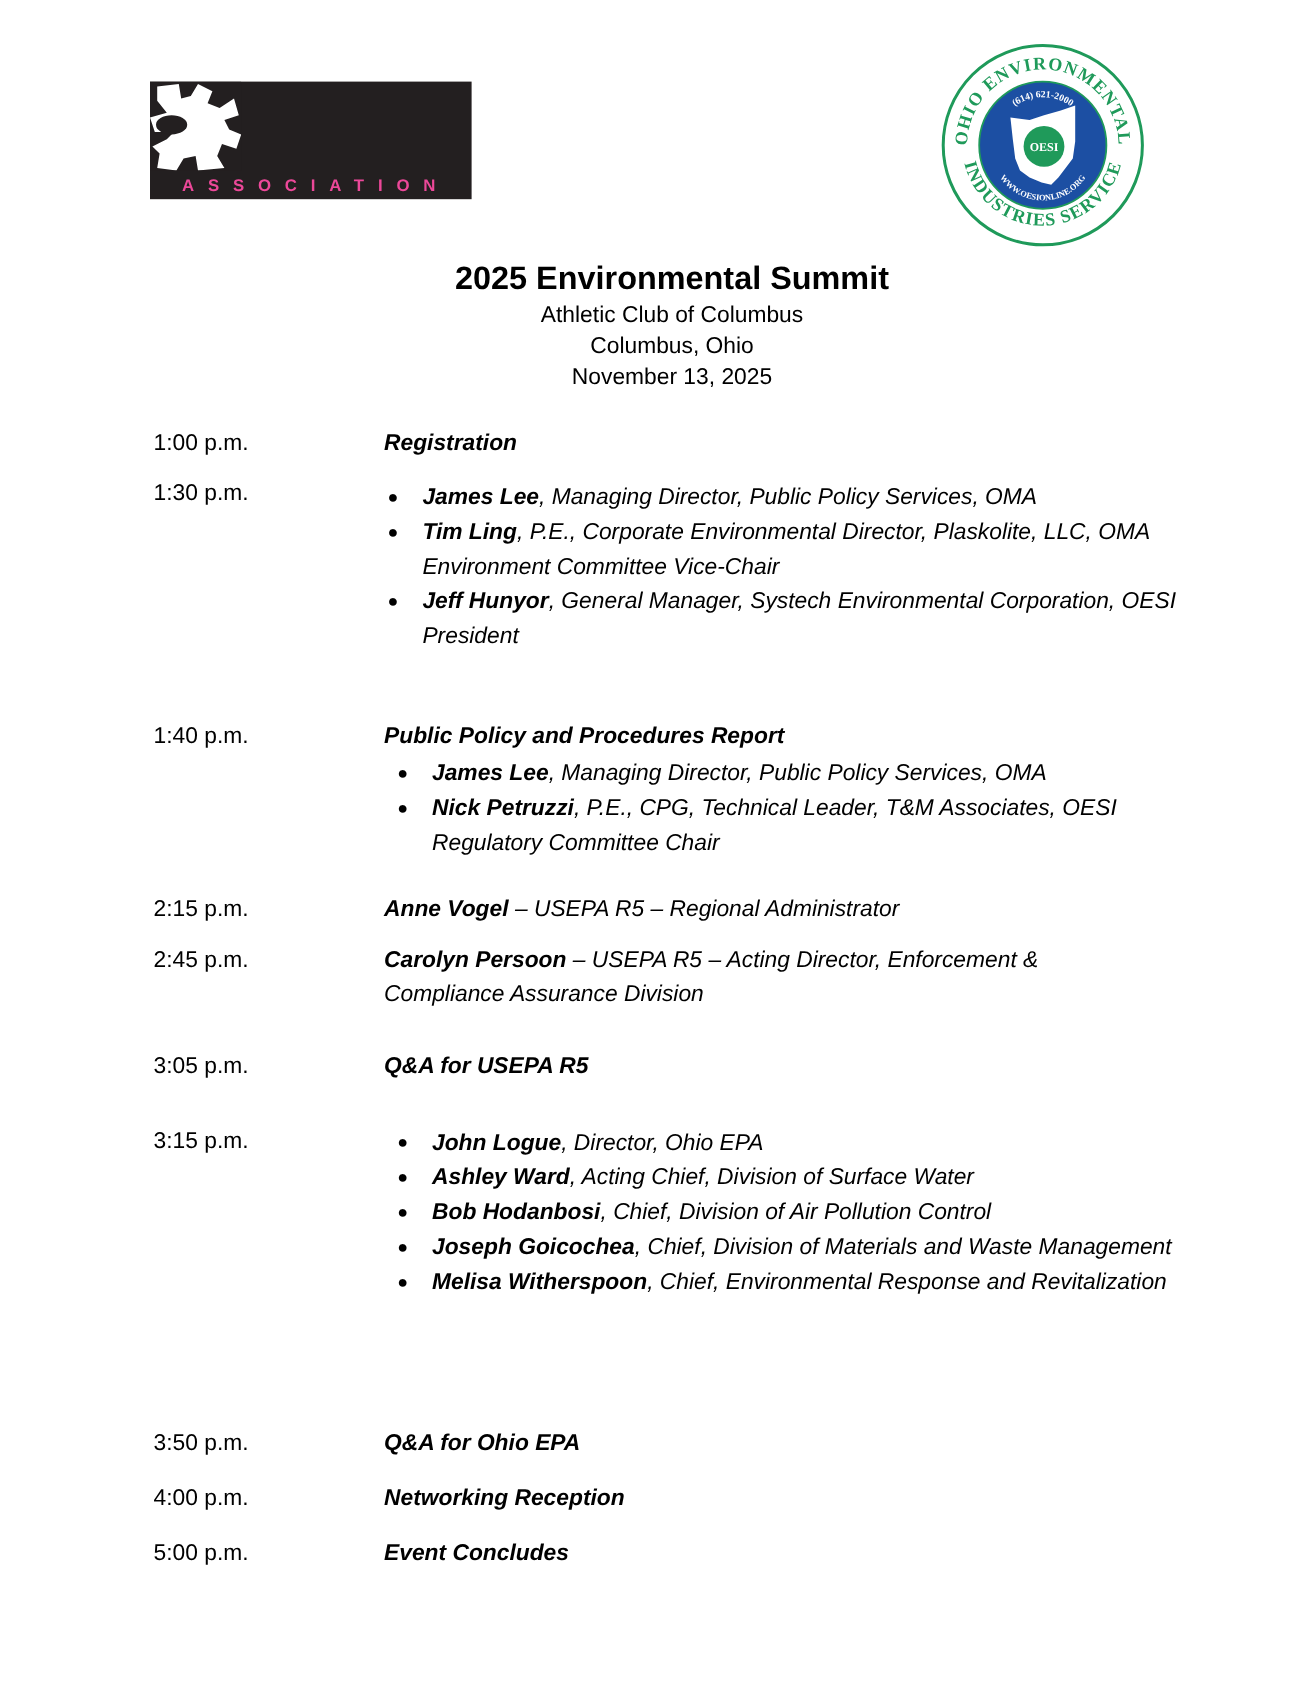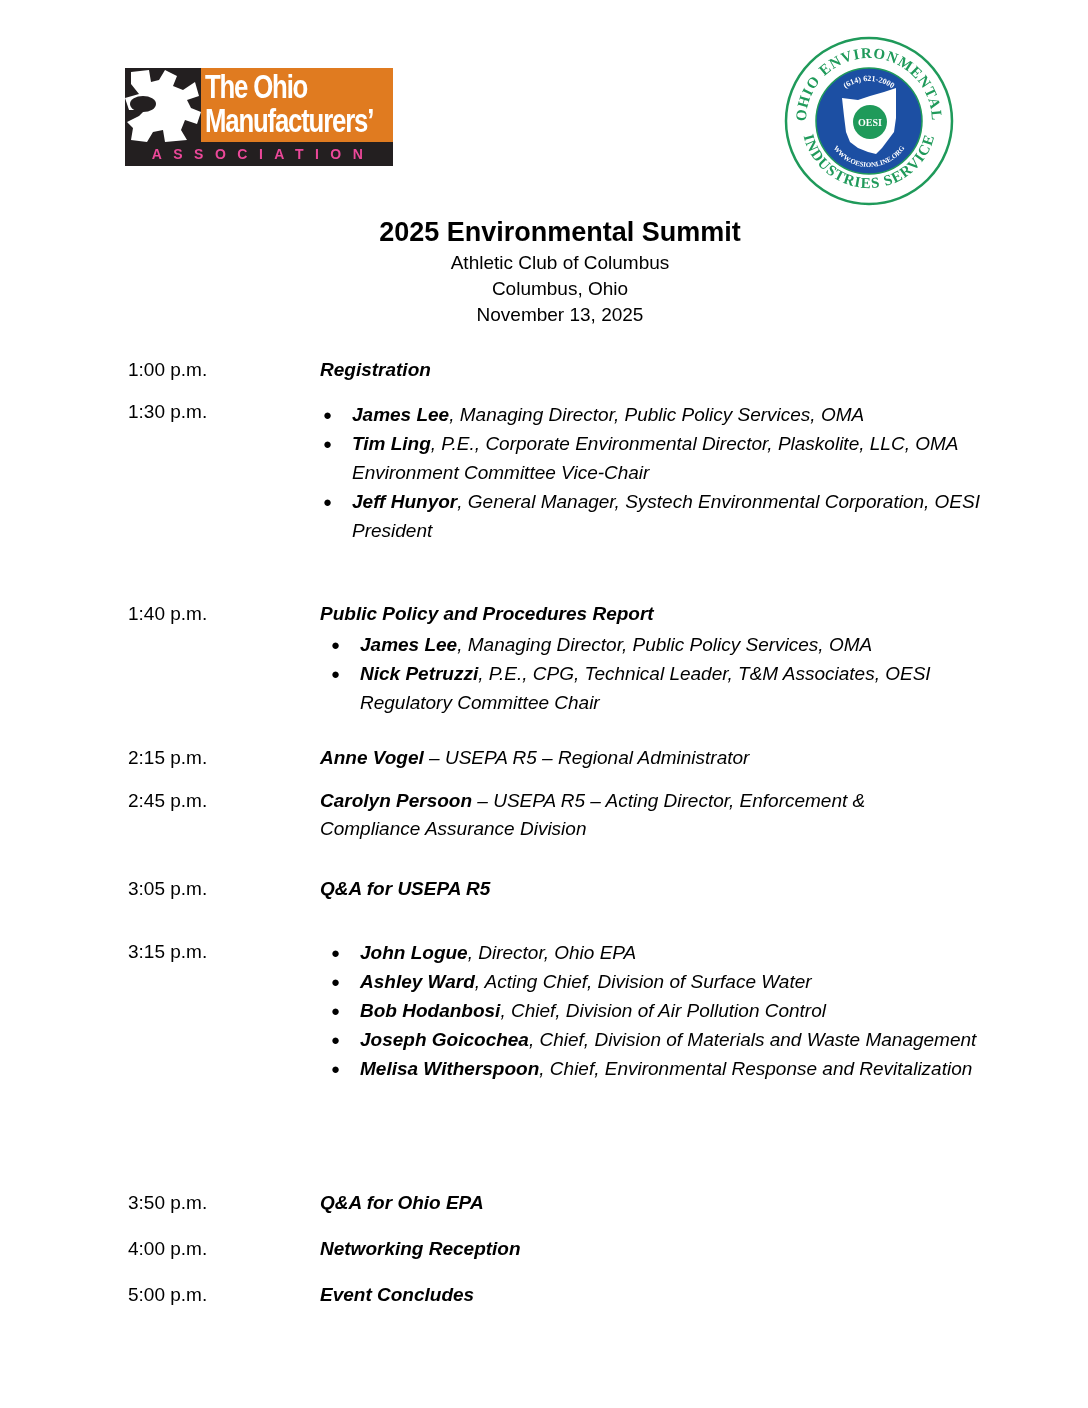--- a/index.html
+++ b/index.html
@@ -42,26 +42,20 @@
 </style>
 </head>
 <body>
 
 <div class="oma-logo">
   <svg class="oma-gear" viewBox="0 0 76 74">
     <rect x="0" y="0" width="76" height="74" fill="#231f20"></rect>
     <path d="M6 4 L24 2 L26 14 L34 12 L40 2 L52 8 L48 18 L58 22 L70 14 L74 28 L62 32 L66 40 L76 44 L72 56 L60 52 L56 62 L62 72 L40 74 L38 62 L28 64 L22 74 L6 72 L8 60 L2 54 L14 48 L20 42 L4 42 L0 30 L14 26 L6 16 Z" fill="#ffffff"></path>
     <ellipse cx="18" cy="36" rx="13" ry="8" fill="#231f20"></ellipse>
   </svg>
-  <div class="oma-orange">
-    <div class="oma-title">
-      <div>The Ohio</div>
-      <div>Manufacturers’</div>
-    </div>
-  </div>
   <div class="oma-assoc">ASSOCIATION</div>
 </div>
 
 <svg class="oesi-seal" viewBox="0 0 170 170">
   <defs>
     <path id="ringTop" d="M 22 85 A 63 63 0 0 1 148 85"></path>
     <path id="ringBottom" d="M 18 85 A 67 67 0 0 0 152 85"></path>
     <path id="innerTop" d="M 45 85 A 40 40 0 0 1 125 85"></path>
     <path id="innerBottom" d="M 42 88 A 43 43 0 0 0 128 88"></path>
   </defs>

